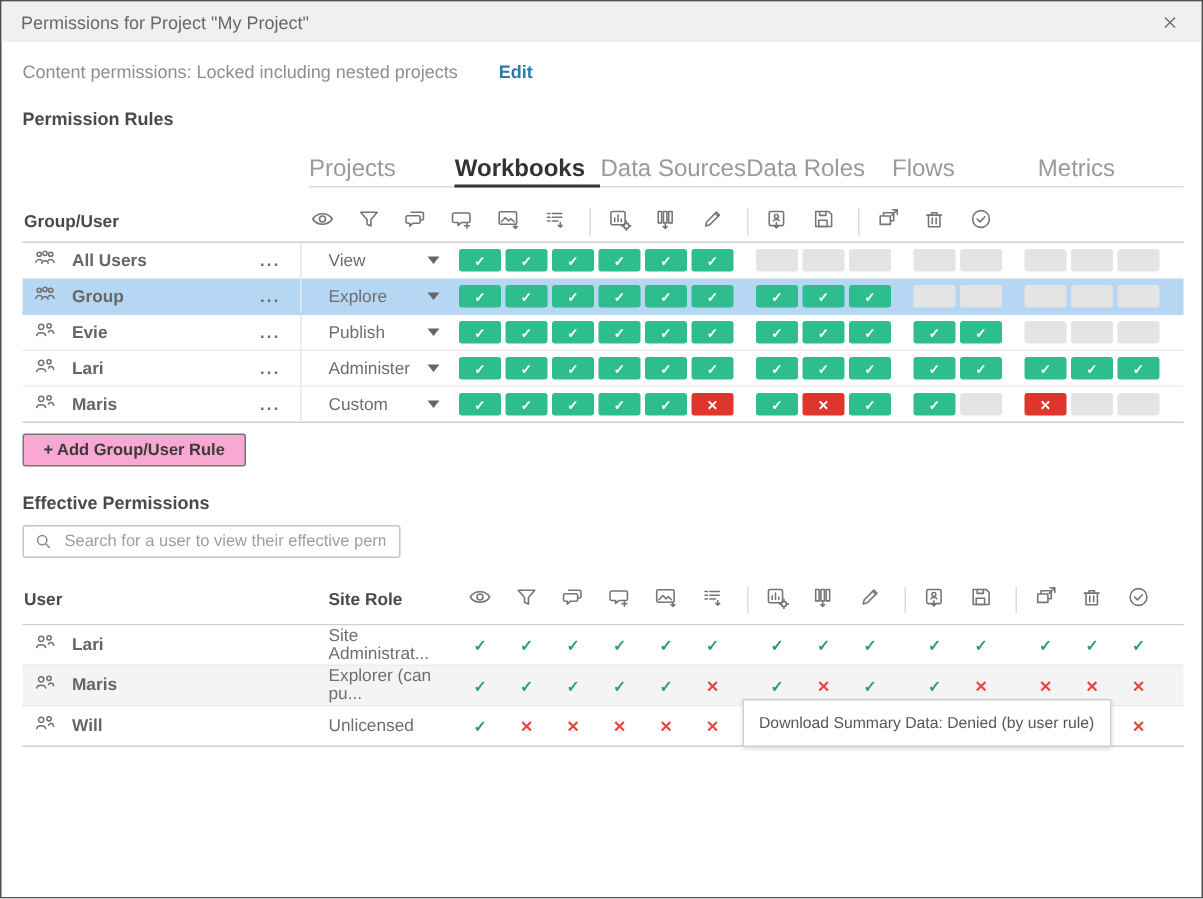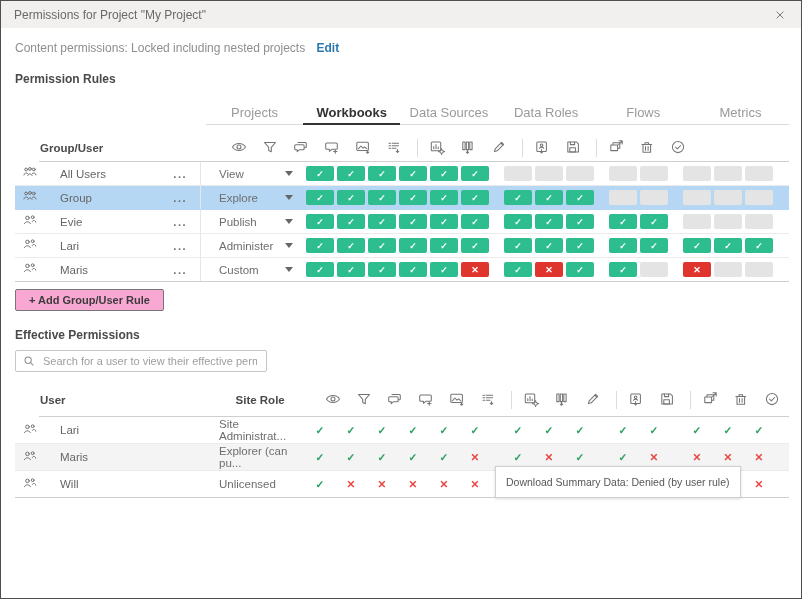--- a/index.html
+++ b/index.html
@@ -8,35 +8,35 @@
     position:relative;width:802px;height:599px;background:#fff;
     border:1px solid #4e4e4e;overflow:hidden;
     font-family:"Liberation Sans",sans-serif;color:#666;
   }
   .titlebar{position:absolute;top:0;left:0;right:0;height:27px;background:#f1f0ef;
     display:flex;align-items:center;padding:0 13px;font-size:12px;color:#696969;}
   .close{margin-left:auto;width:16px;height:16px;display:flex;align-items:center;justify-content:center;cursor:pointer;}
   .close svg{width:12px;height:12px;stroke:#6d6d6d;stroke-width:1.2;fill:none;}
 
   .cp-line{position:absolute;top:40px;left:14px;font-size:12px;color:#8e8e8e;}
-  .cp-line .edit{color:var(--link,#2b79af);font-weight:bold;margin-left:8px;cursor:pointer;}
+  .cp-line .edit{color:var(--link,#2b79af);font-weight:bold;margin-left:24px;cursor:pointer;}
 
   .sec-title{position:absolute;left:14px;font-size:12px;font-weight:bold;color:#4a4a4a;}
   #permission-rules-title{top:71px;}
   #effective-title{top:327px;}
 
   .tabs{position:absolute;top:101px;left:205px;width:583px;height:23px;display:flex;border-bottom:1px solid #dadada;}
-  .tab{flex:1;text-align:center;font-size:13px;color:#9a9a9a;line-height:21px;cursor:pointer;}
+  .tab{flex:1;text-align:left;font-size:16px;color:#9a9a9a;line-height:21px;cursor:pointer;}
   .tab.active{color:#333;font-weight:bold;border-bottom:2px solid #333;margin-bottom:-1px;}
 
   .grid{position:absolute;left:14px;width:774px;font-size:11.5px;}
   #rules-grid{top:133px;}
   #effective-grid{top:382px;}
 
-  .ghead{display:flex;align-items:center;border-bottom:1px solid #cfcfcf;font-weight:bold;color:#4a4a4a;font-size:11.5px;margin-left:24px;}
+  .ghead{display:flex;align-items:center;border-bottom:1px solid #cfcfcf;font-weight:bold;color:#4a4a4a;font-size:11.5px;}
   #rules-grid .ghead{height:28px;}
   #effective-grid .ghead{height:34px;}
   .col-name{width:186px;display:flex;align-items:center;height:100%;}
   .col-role{width:105px;padding-left:18px;display:flex;align-items:center;height:100%;}
 
   .cap-cells,.cells{display:flex;align-items:center;}
   .ccol{width:28px;margin-right:3px;display:flex;justify-content:center;align-items:center;}
   .gsep{width:12px;display:flex;justify-content:center;align-items:center;}
   .gsep .line{width:1px;height:18px;background:#dcdcdc;}
   .capicon svg{width:16px;height:16px;stroke:#757575;stroke-width:1.05;fill:none;stroke-linecap:round;stroke-linejoin:round;}
@@ -44,21 +44,21 @@
   .row{display:flex;align-items:center;border-bottom:1px solid #ebebeb;background:#fff;}
   #rules-grid .row{height:24px;cursor:pointer;}
   #effective-grid .row{height:27px;}
   #effective-grid .row:last-child,#rules-grid .row:last-child{border-bottom:1px solid #cfcfcf;}
   .row.hl{background:var(--row_highlight,#b5d7f3);border-bottom-color:var(--row_highlight,#b5d7f3);}
   .row.shaded{background:#f4f4f4;}
 
   .namecell{width:186px;display:flex;align-items:center;height:100%;padding-left:6px;border-right:1px solid #e6e6e6;}
   #effective-grid .namecell{border-right:none;}
   .usericon svg{width:17px;height:15px;stroke:#6e6e6e;stroke-width:1.05;fill:none;stroke-linecap:round;stroke-linejoin:round;}
-  .uname{margin-left:22px;color:#666;}
+  .uname{margin-left:10px;color:#666;font-weight:bold;}
   .rowmenu{margin-left:auto;margin-right:13px;color:#6b6b6b;font-weight:bold;letter-spacing:1.5px;font-size:11px;cursor:pointer;line-height:8px;}
   .tmplcell{width:105px;padding-left:18px;display:flex;align-items:center;height:100%;color:#6e6e6e;cursor:pointer;}
   .caret{margin-left:auto;margin-right:13px;width:0;height:0;border-left:4px solid transparent;border-right:4px solid transparent;border-top:5px solid #666;}
 
   .pill{width:28px;height:15px;border-radius:2px;display:flex;align-items:center;justify-content:center;
     font-size:9px;font-weight:bold;color:#fff;cursor:pointer;}
   .pill.allowed{background:var(--allowed,#2ebd8f);}
   .pill.denied{background:var(--denied,#e0352c);}
   .pill.unset{background:var(--unset,#e4e4e4);}
 

